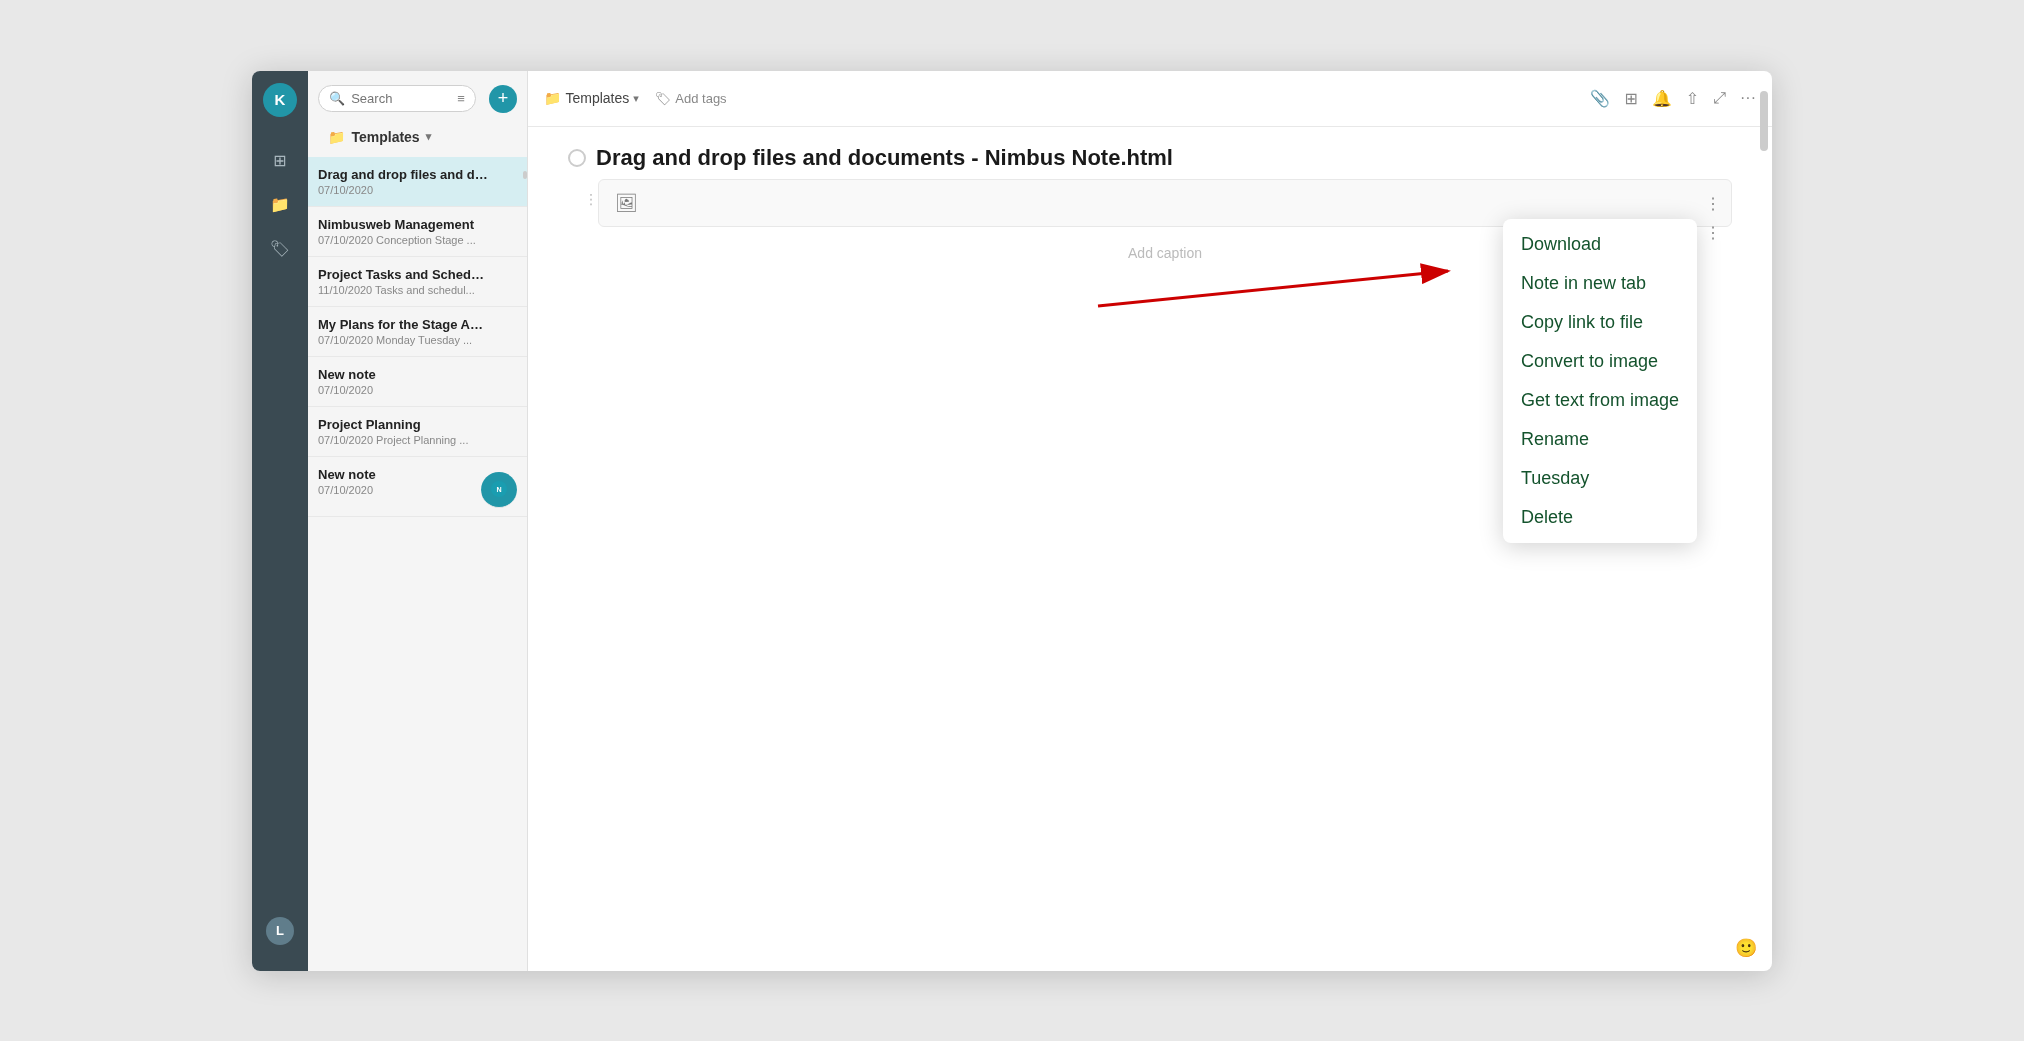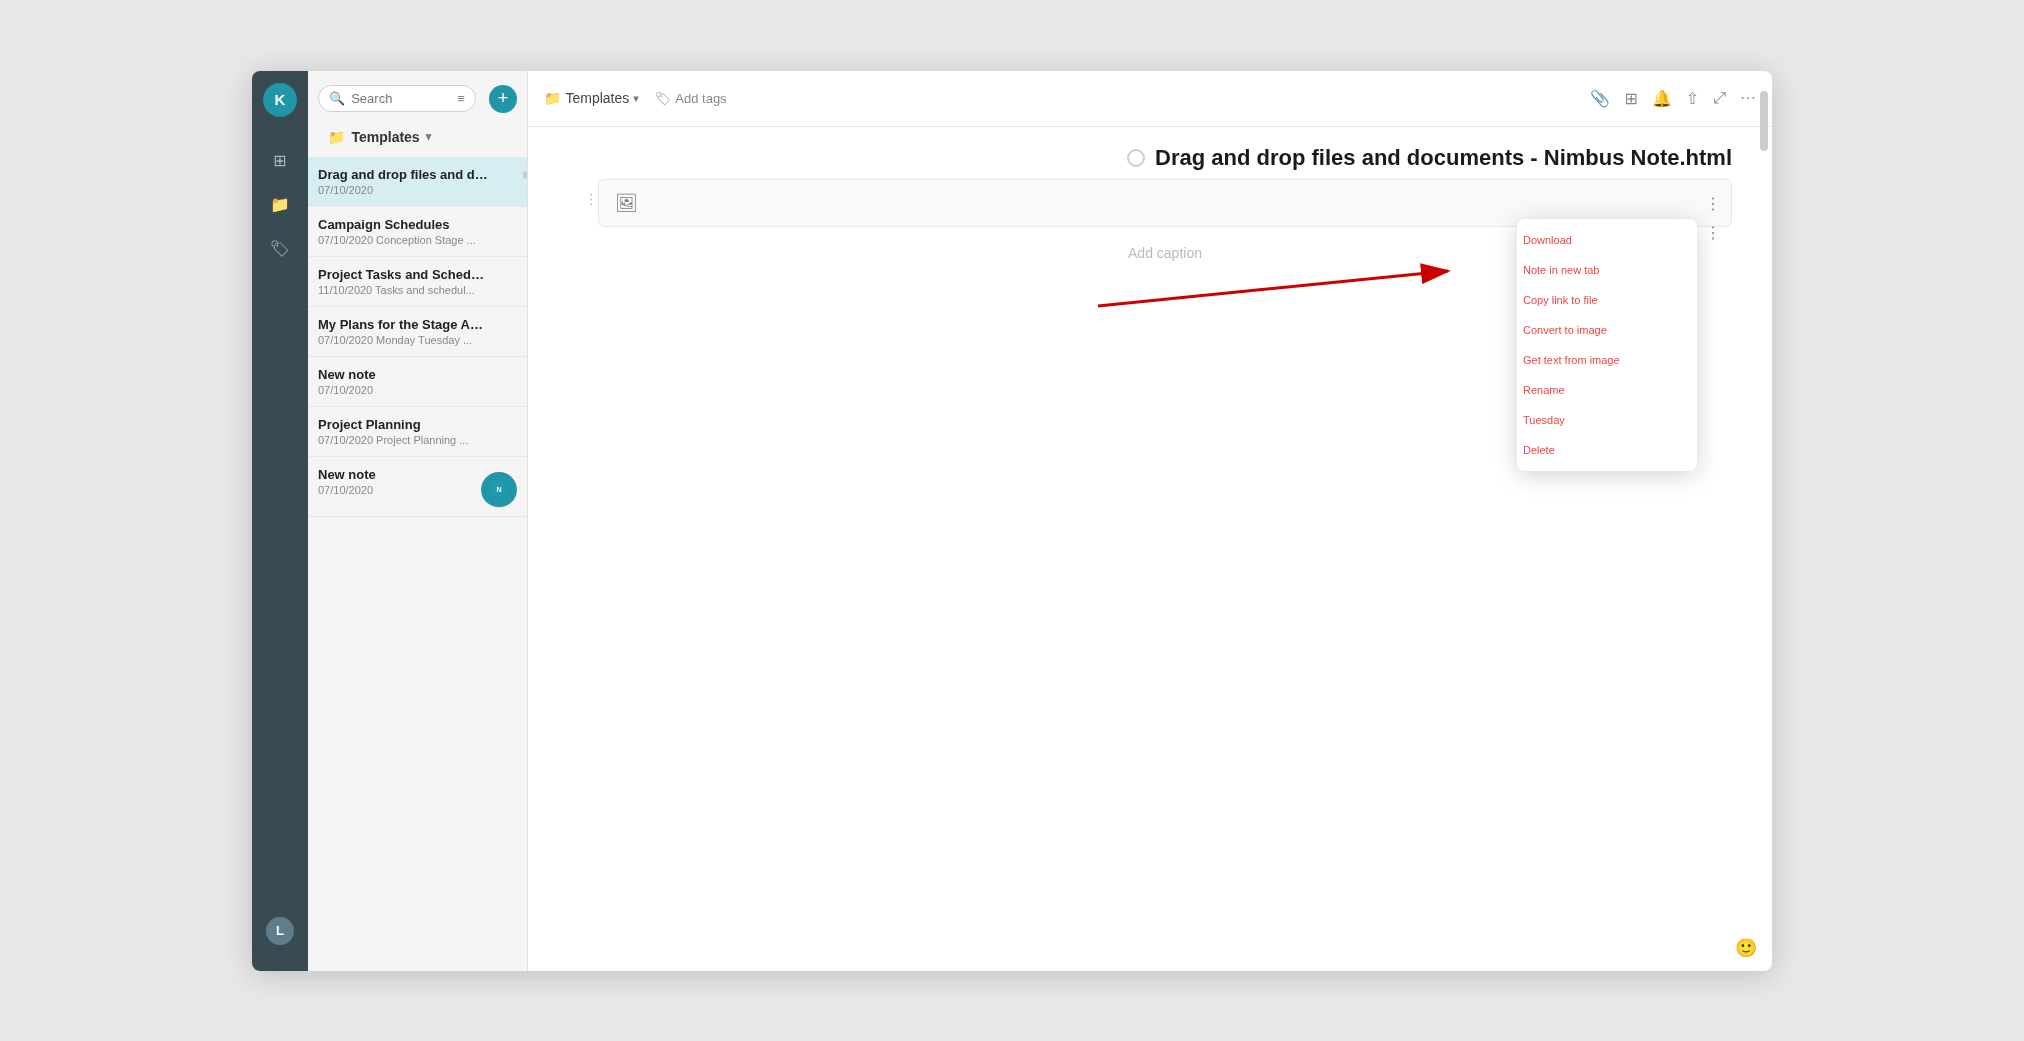--- a/index.html
+++ b/index.html
@@ -41,21 +41,21 @@
     .doc-body { flex: 1; overflow-y: auto; padding: 0 20px 20px 20px; position: relative; }
     
     .file-row { display: flex; align-items: center; background: #f9f9f9; border: 1px solid #e8e8e8; border-radius: 6px; padding: 12px 16px; gap: 10px; margin: 0 20px; position: relative; }
     .file-row-icon { font-size: 18px; color: #777; }
     .file-row-name { font-size: 14px; color: #333; font-weight: 500; flex: 1; }
     .file-row-dots { position: absolute; right: 10px; top: 50%; transform: translateY(-50%); cursor: pointer; color: #888; font-size: 16px; }
     .add-caption { text-align: center; color: #bbb; font-size: 14px; padding: 18px 0; }
     .block-handle { position: absolute; left: 6px; top: 12px; color: #bbb; font-size: 14px; cursor: grab; }
     
     .context-menu { position: absolute; right: 80px; top: 155px; background: #fff; border-radius: 8px; box-shadow: 0 4px 24px rgba(0,0,0,0.18); min-width: 180px; padding: 6px 0; z-index: 100; }
-    .context-menu-item { padding: 9px 6px; font-size: 11px; color: #ef4444; cursor: pointer; white-space: nowrap; }
+    .context-menu-item { padding: 9px 18px; font-size: 18px; color: #14532d; cursor: pointer; white-space: nowrap; }
     .context-menu-dots { position: absolute; right: -28px; top: 2px; width: 24px; height: 24px; display: flex; align-items: center; justify-content: center; color: #888; font-size: 16px; cursor: pointer; }
     
     .arrow-svg { position: absolute; left: 820px; top: 185px; z-index: 99; pointer-events: none; }
     
     .right-scrollbar { position: absolute; right: 4px; top: 0; bottom: 0; width: 8px; display: flex; flex-direction: column; }
     .scrollbar-thumb { background: #ccc; border-radius: 4px; height: 60px; margin-top: 20px; }
     .bottom-right { position: absolute; bottom: 12px; right: 14px; color: #ccc; font-size: 18px; }
   </style>
 </head>
 <body>
@@ -89,21 +89,21 @@
         <span class="caret">▾</span>
       </div>
     </div>
     <div class="notes-list">
       <div class="note-item active" style="position:relative;">
         <div class="note-item-title">Drag and drop files and do...</div>
         <div class="note-item-meta">07/10/2020</div>
         <div class="scrollbar-indicator"></div>
       </div>
       <div class="note-item">
-        <div class="note-item-title">Campaign Schedules</div>
+        <div class="note-item-title">Nimbusweb Management</div>
         <div class="note-item-meta">07/10/2020 Conception Stage ...</div>
       </div>
       <div class="note-item">
         <div class="note-item-title">Project Tasks and Schedules</div>
         <div class="note-item-meta">11/10/2020 Tasks and schedul...</div>
       </div>
       <div class="note-item">
         <div class="note-item-title">My Plans for the Stage Ah...</div>
         <div class="note-item-meta">07/10/2020 Monday Tuesday ...</div>
       </div>
@@ -143,21 +143,21 @@
       <div class="toolbar-right">
         <span>📎</span>
         <span>⊞</span>
         <span>🔔</span>
         <span>⇧</span>
         <span>⤢</span>
         <span>···</span>
       </div>
     </div>
 
-    <div style="display:flex;align-items:flex-start;padding:18px 40px 8px;justify-content:flex-end;">
+    <div style="display:flex;align-items:flex-start;padding:18px 40px 8px;">
       <div style="width:18px;height:18px;border-radius:50%;border:2px solid #ccc;margin-right:10px;margin-top:4px;flex-shrink:0;"></div>
       <div class="doc-title" style="padding:0;">Drag and drop files and documents - Nimbus Note.html</div>
     </div>
 
     <div class="doc-body">
 
       <div style="position:relative;margin:0 0 0 30px;">
         <span class="block-handle">⋮⋮</span>
         <div class="file-row">
           <span class="file-row-icon">🖼</span>

